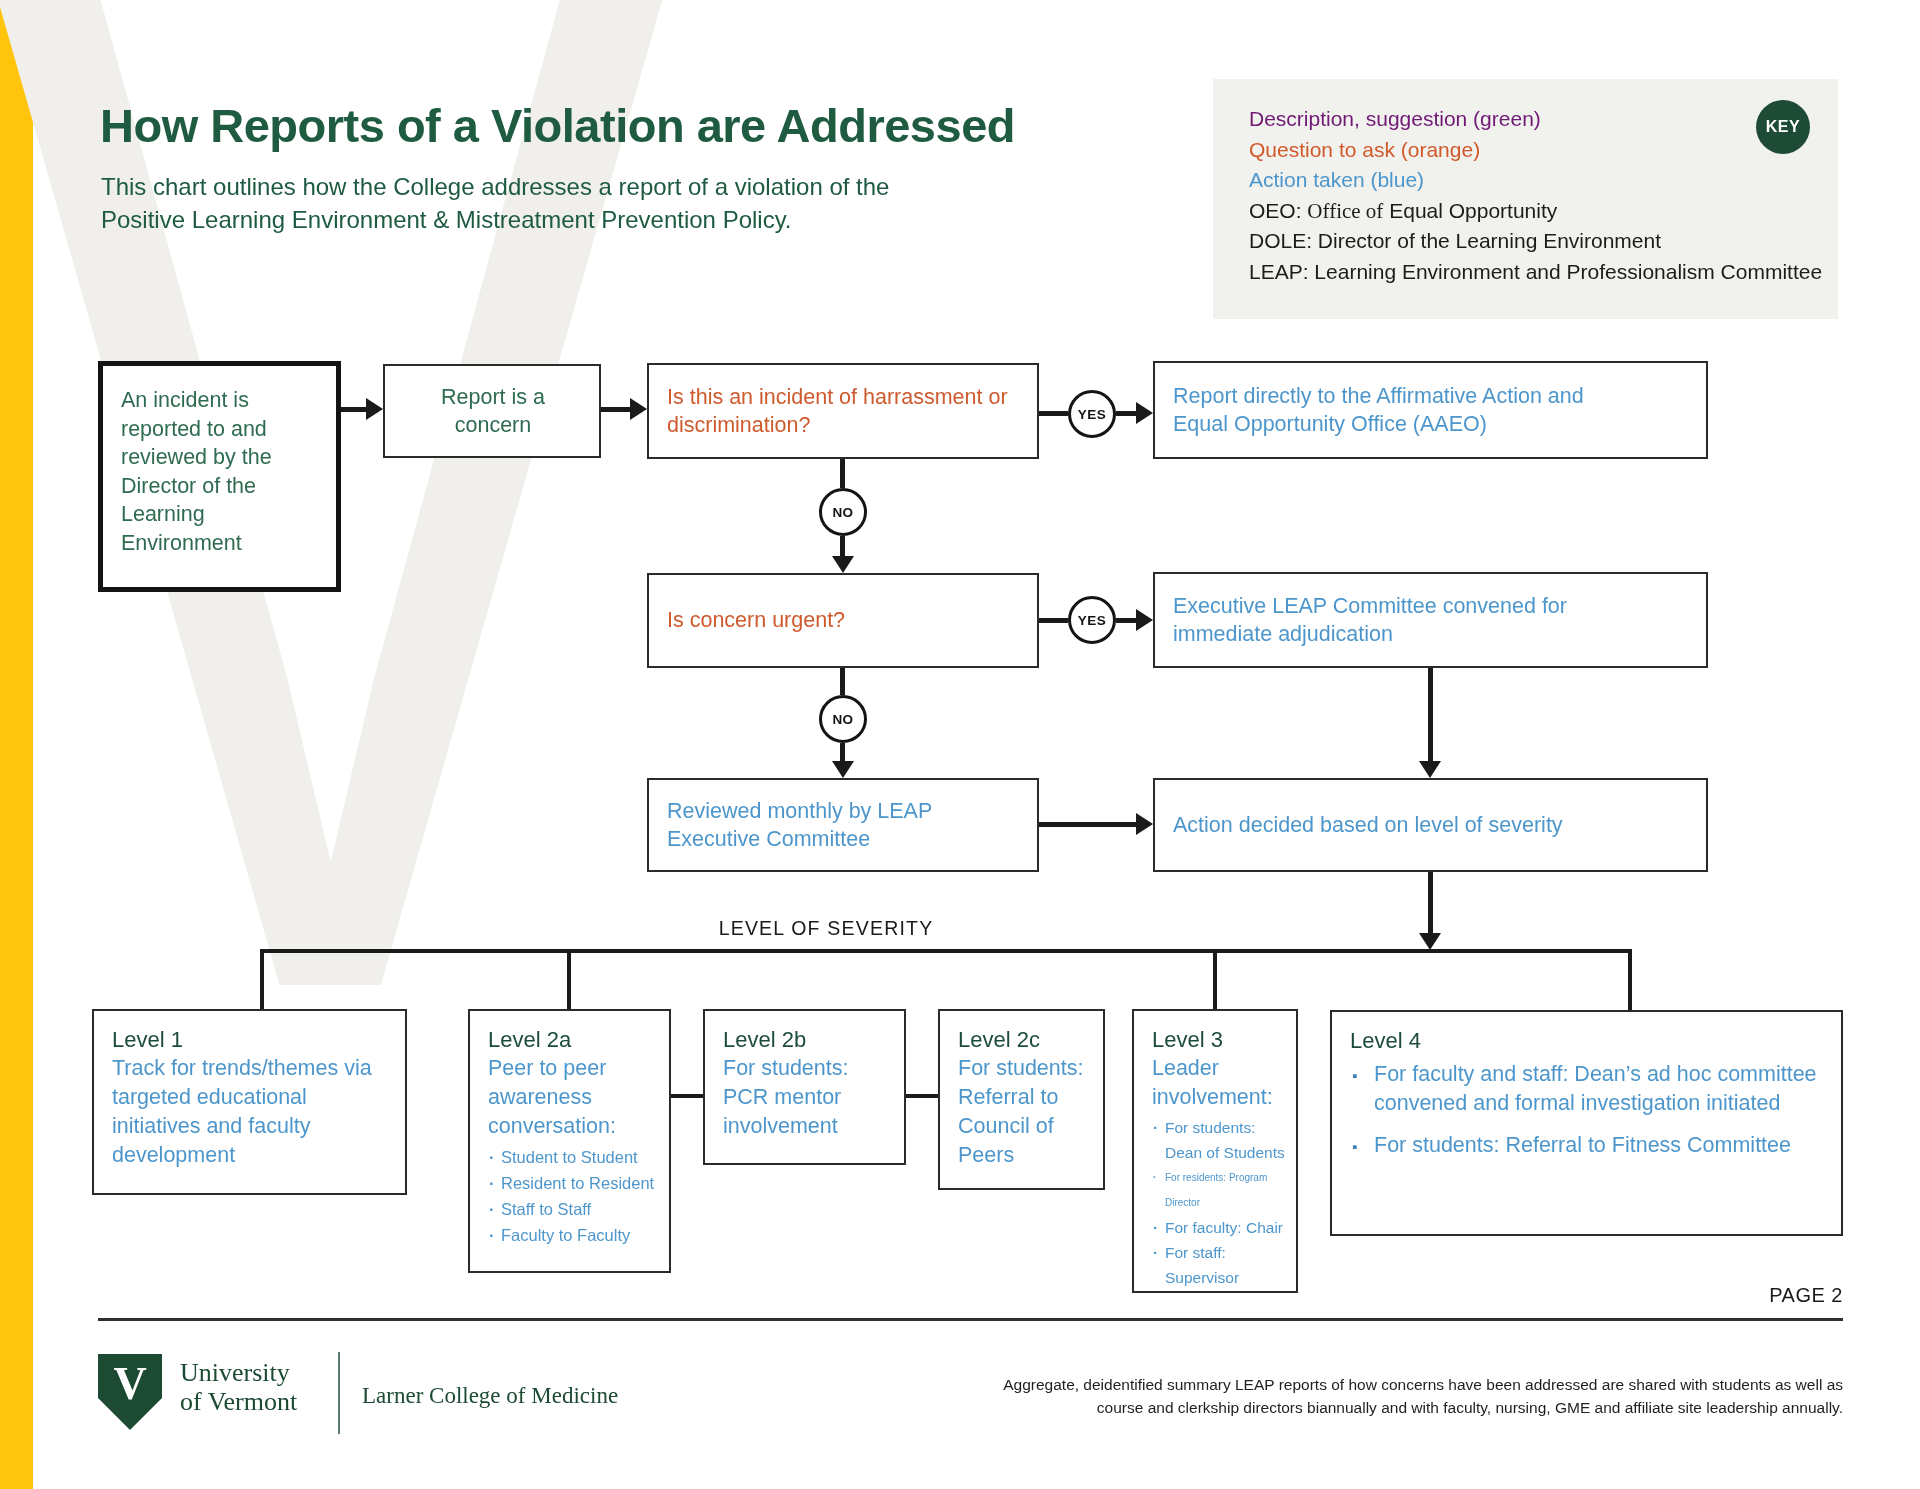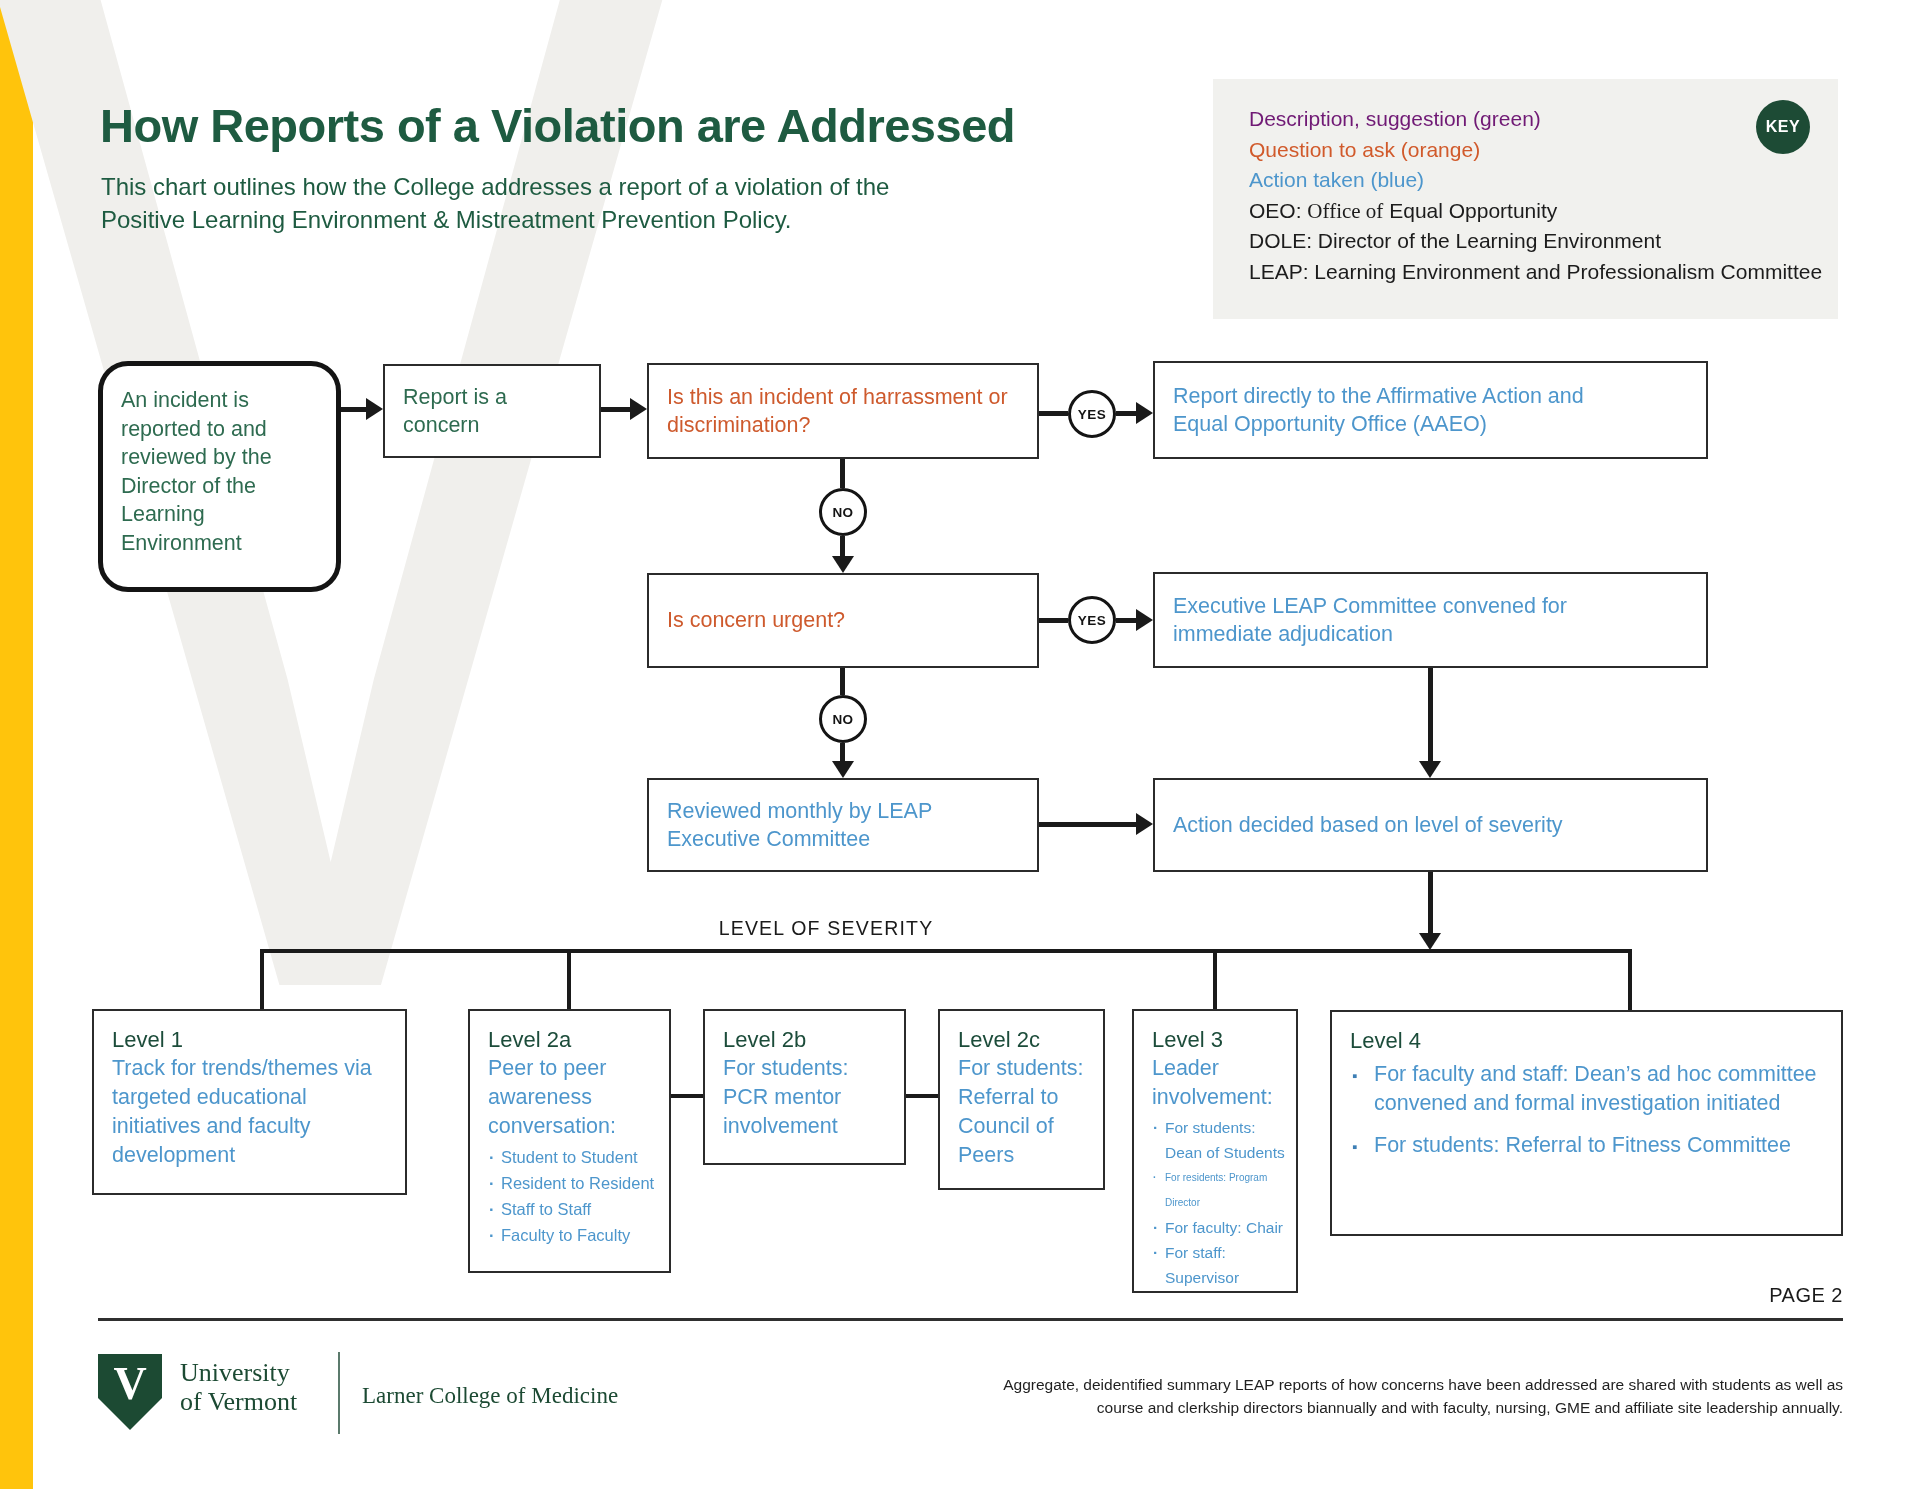--- a/index.html
+++ b/index.html
@@ -80,24 +80,24 @@
 <div class="abs keybox">
   <div class="kbadge">KEY</div>
   <div class="kline kgreen">Description, suggestion (green)</div>
   <div class="kline korange">Question to ask (orange)</div>
   <div class="kline kblue">Action taken (blue)</div>
   <div class="kline"><span>OEO: </span><span class="kserif">Office of</span><span> Equal Opportunity</span></div>
   <div class="kline">DOLE: Director of the Learning Environment</div>
   <div class="kline">LEAP: Learning Environment and Professionalism Committee</div>
 </div>
 
-<div class="abs fbox thick t-green" style="left:98px;top:361px;width:243px;height:231px;border-radius:30px;">An incident is reported to and reviewed by the Director of the Learning Environment</div>
+<div class="abs fbox thick t-green" style="left:98px;top:361px;width:243px;height:231px;">An incident is reported to and reviewed by the Director of the Learning Environment</div>
 <div class="abs ln" style="left:341px;top:407px;width:27px;height:5px;"></div>
 <div class="abs ah r" style="left:366px;top:398px;"></div>
-<div class="abs fbox t-green" style="left:383px;top:364px;width:218px;height:94px;">Report is a concern</div>
+<div class="abs fbox t-green" style="left:383px;top:364px;width:218px;height:94px;text-align:center;">Report is a concern</div>
 <div class="abs ln" style="left:601px;top:407px;width:31px;height:5px;"></div>
 <div class="abs ah r" style="left:630px;top:398px;"></div>
 <div class="abs fbox t-orange" style="left:647px;top:363px;width:392px;height:96px;">Is this an incident of harrassment or discrimination?</div>
 <div class="abs ln" style="left:1039px;top:411px;width:29px;height:5px;"></div>
 <div class="abs circ" style="left:1068px;top:390px;">YES</div>
 <div class="abs ln" style="left:1116px;top:411px;width:22px;height:5px;"></div>
 <div class="abs ah r" style="left:1136px;top:402px;"></div>
 <div class="abs fbox t-blue" style="left:1153px;top:361px;width:555px;height:98px;">
   <div>Report directly to the Affirmative Action and</div>
   <div>Equal Opportunity Office (AAEO)</div>

